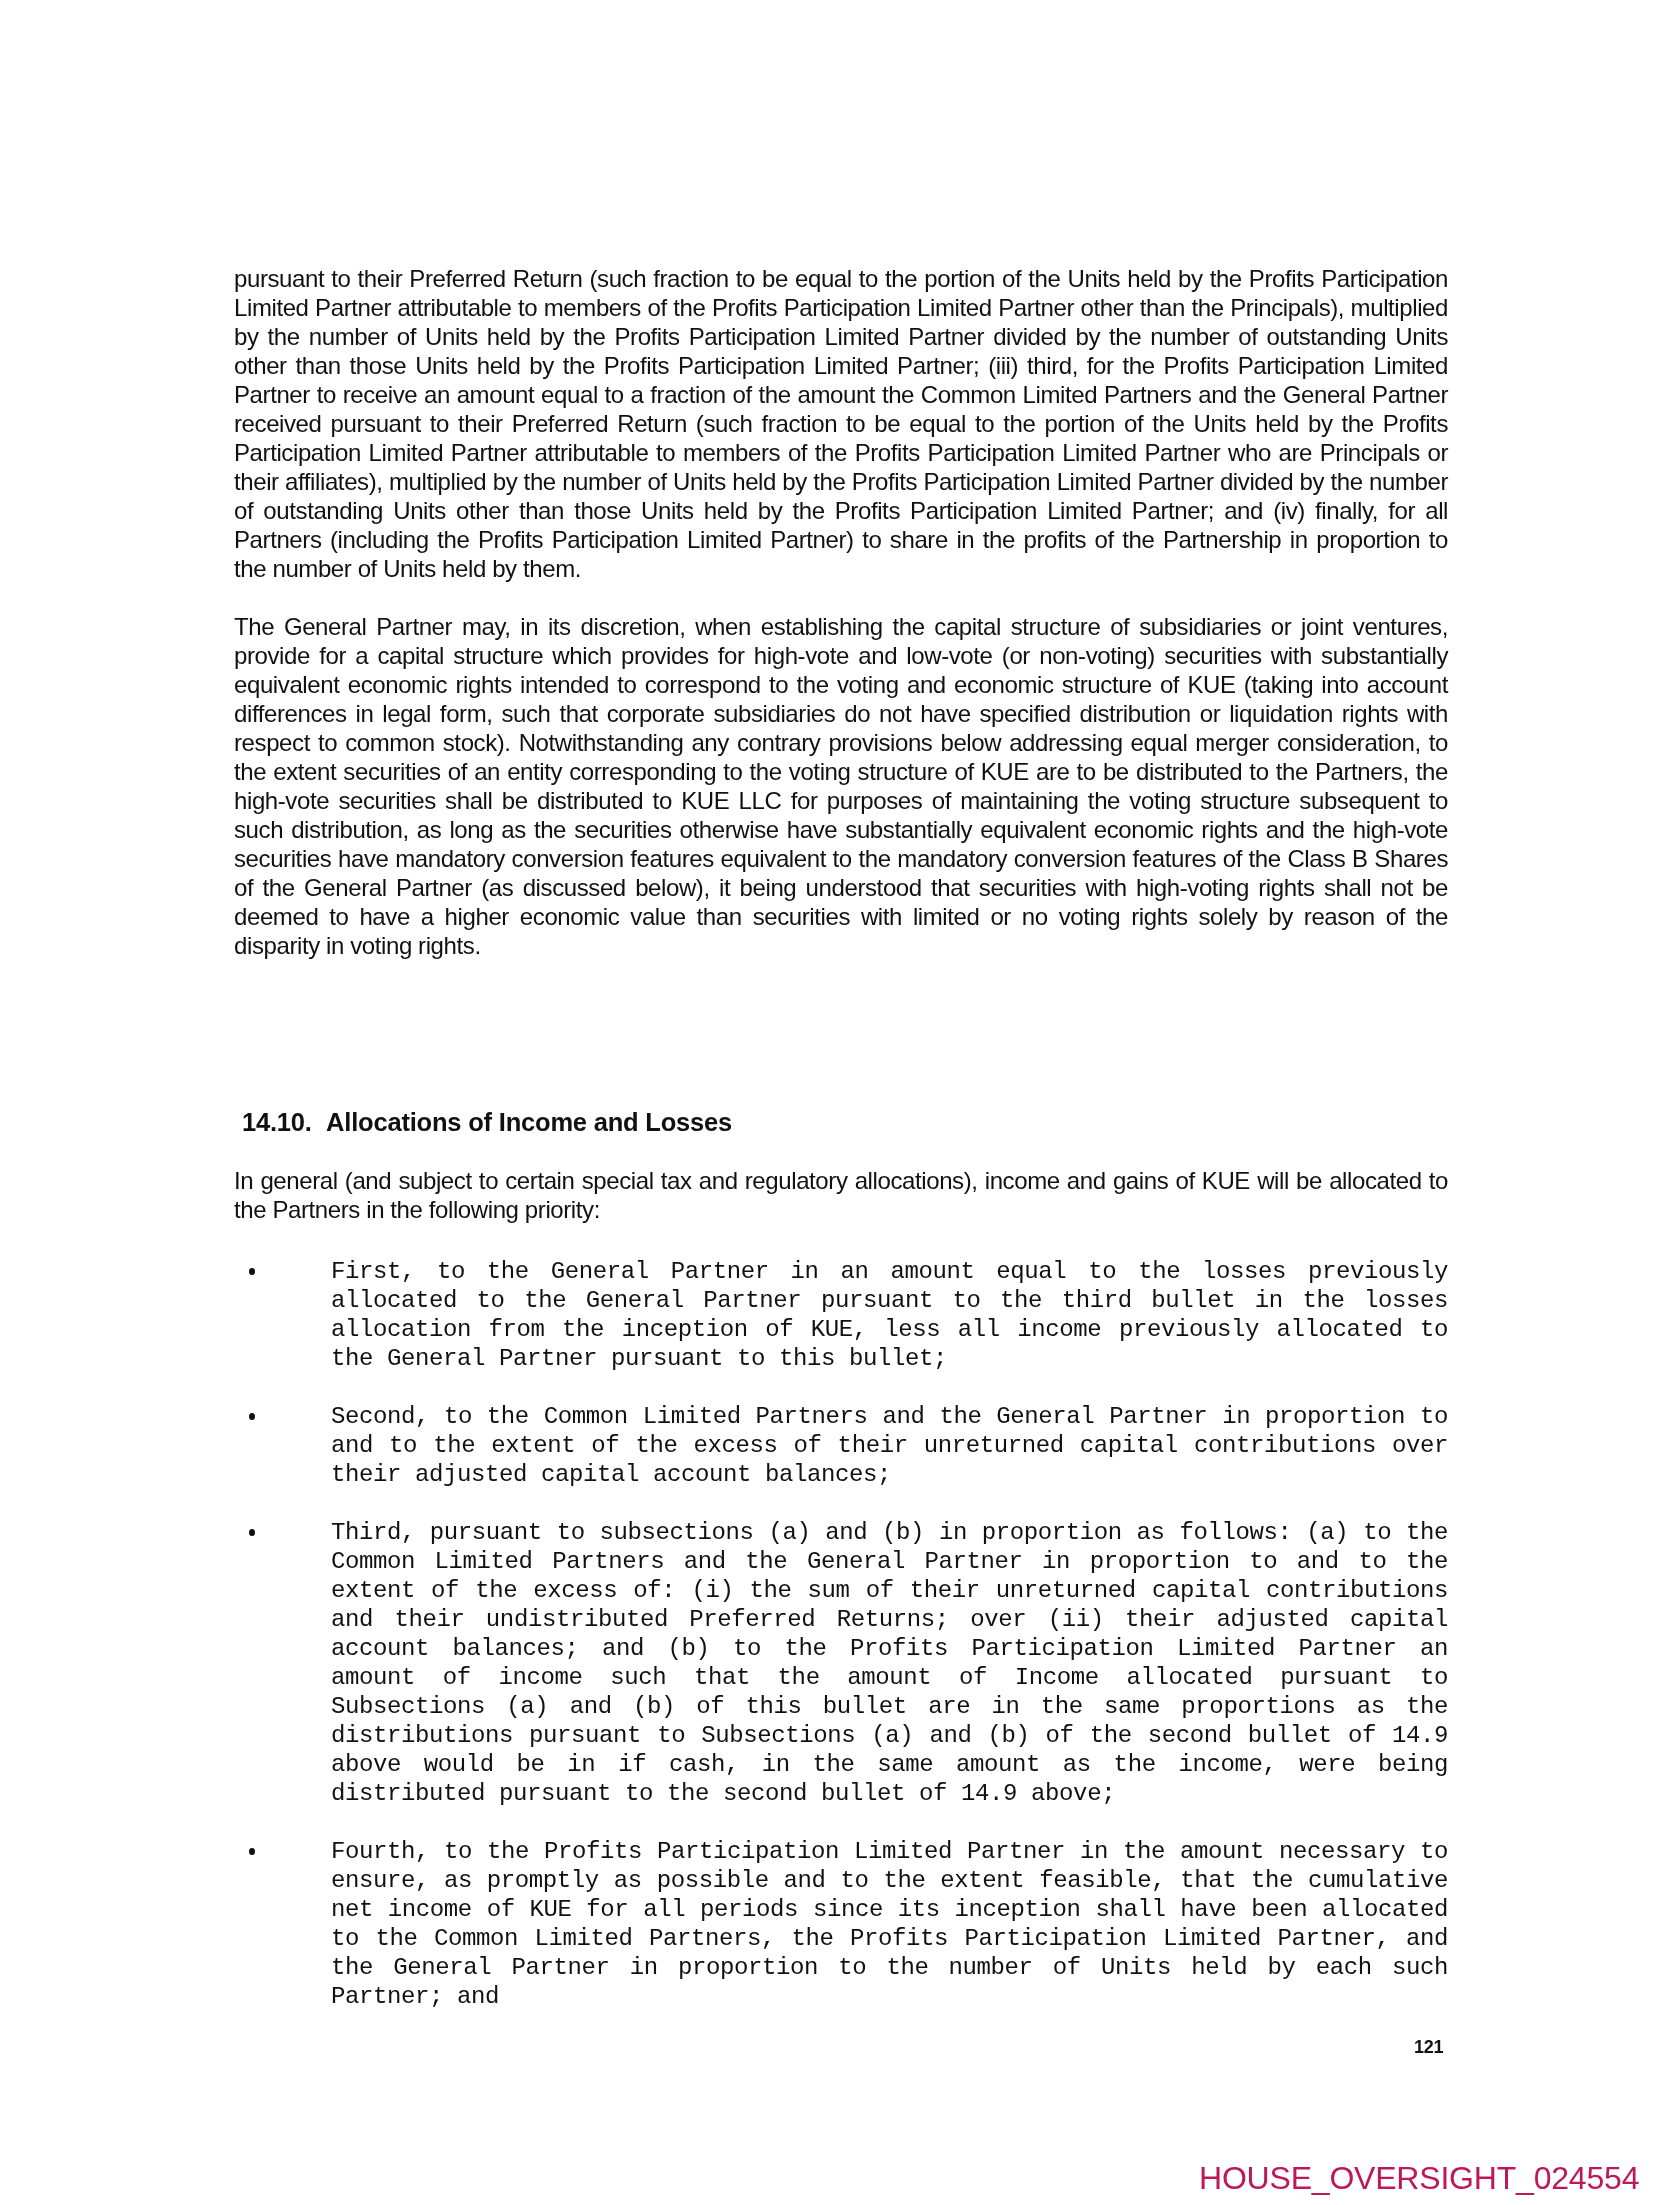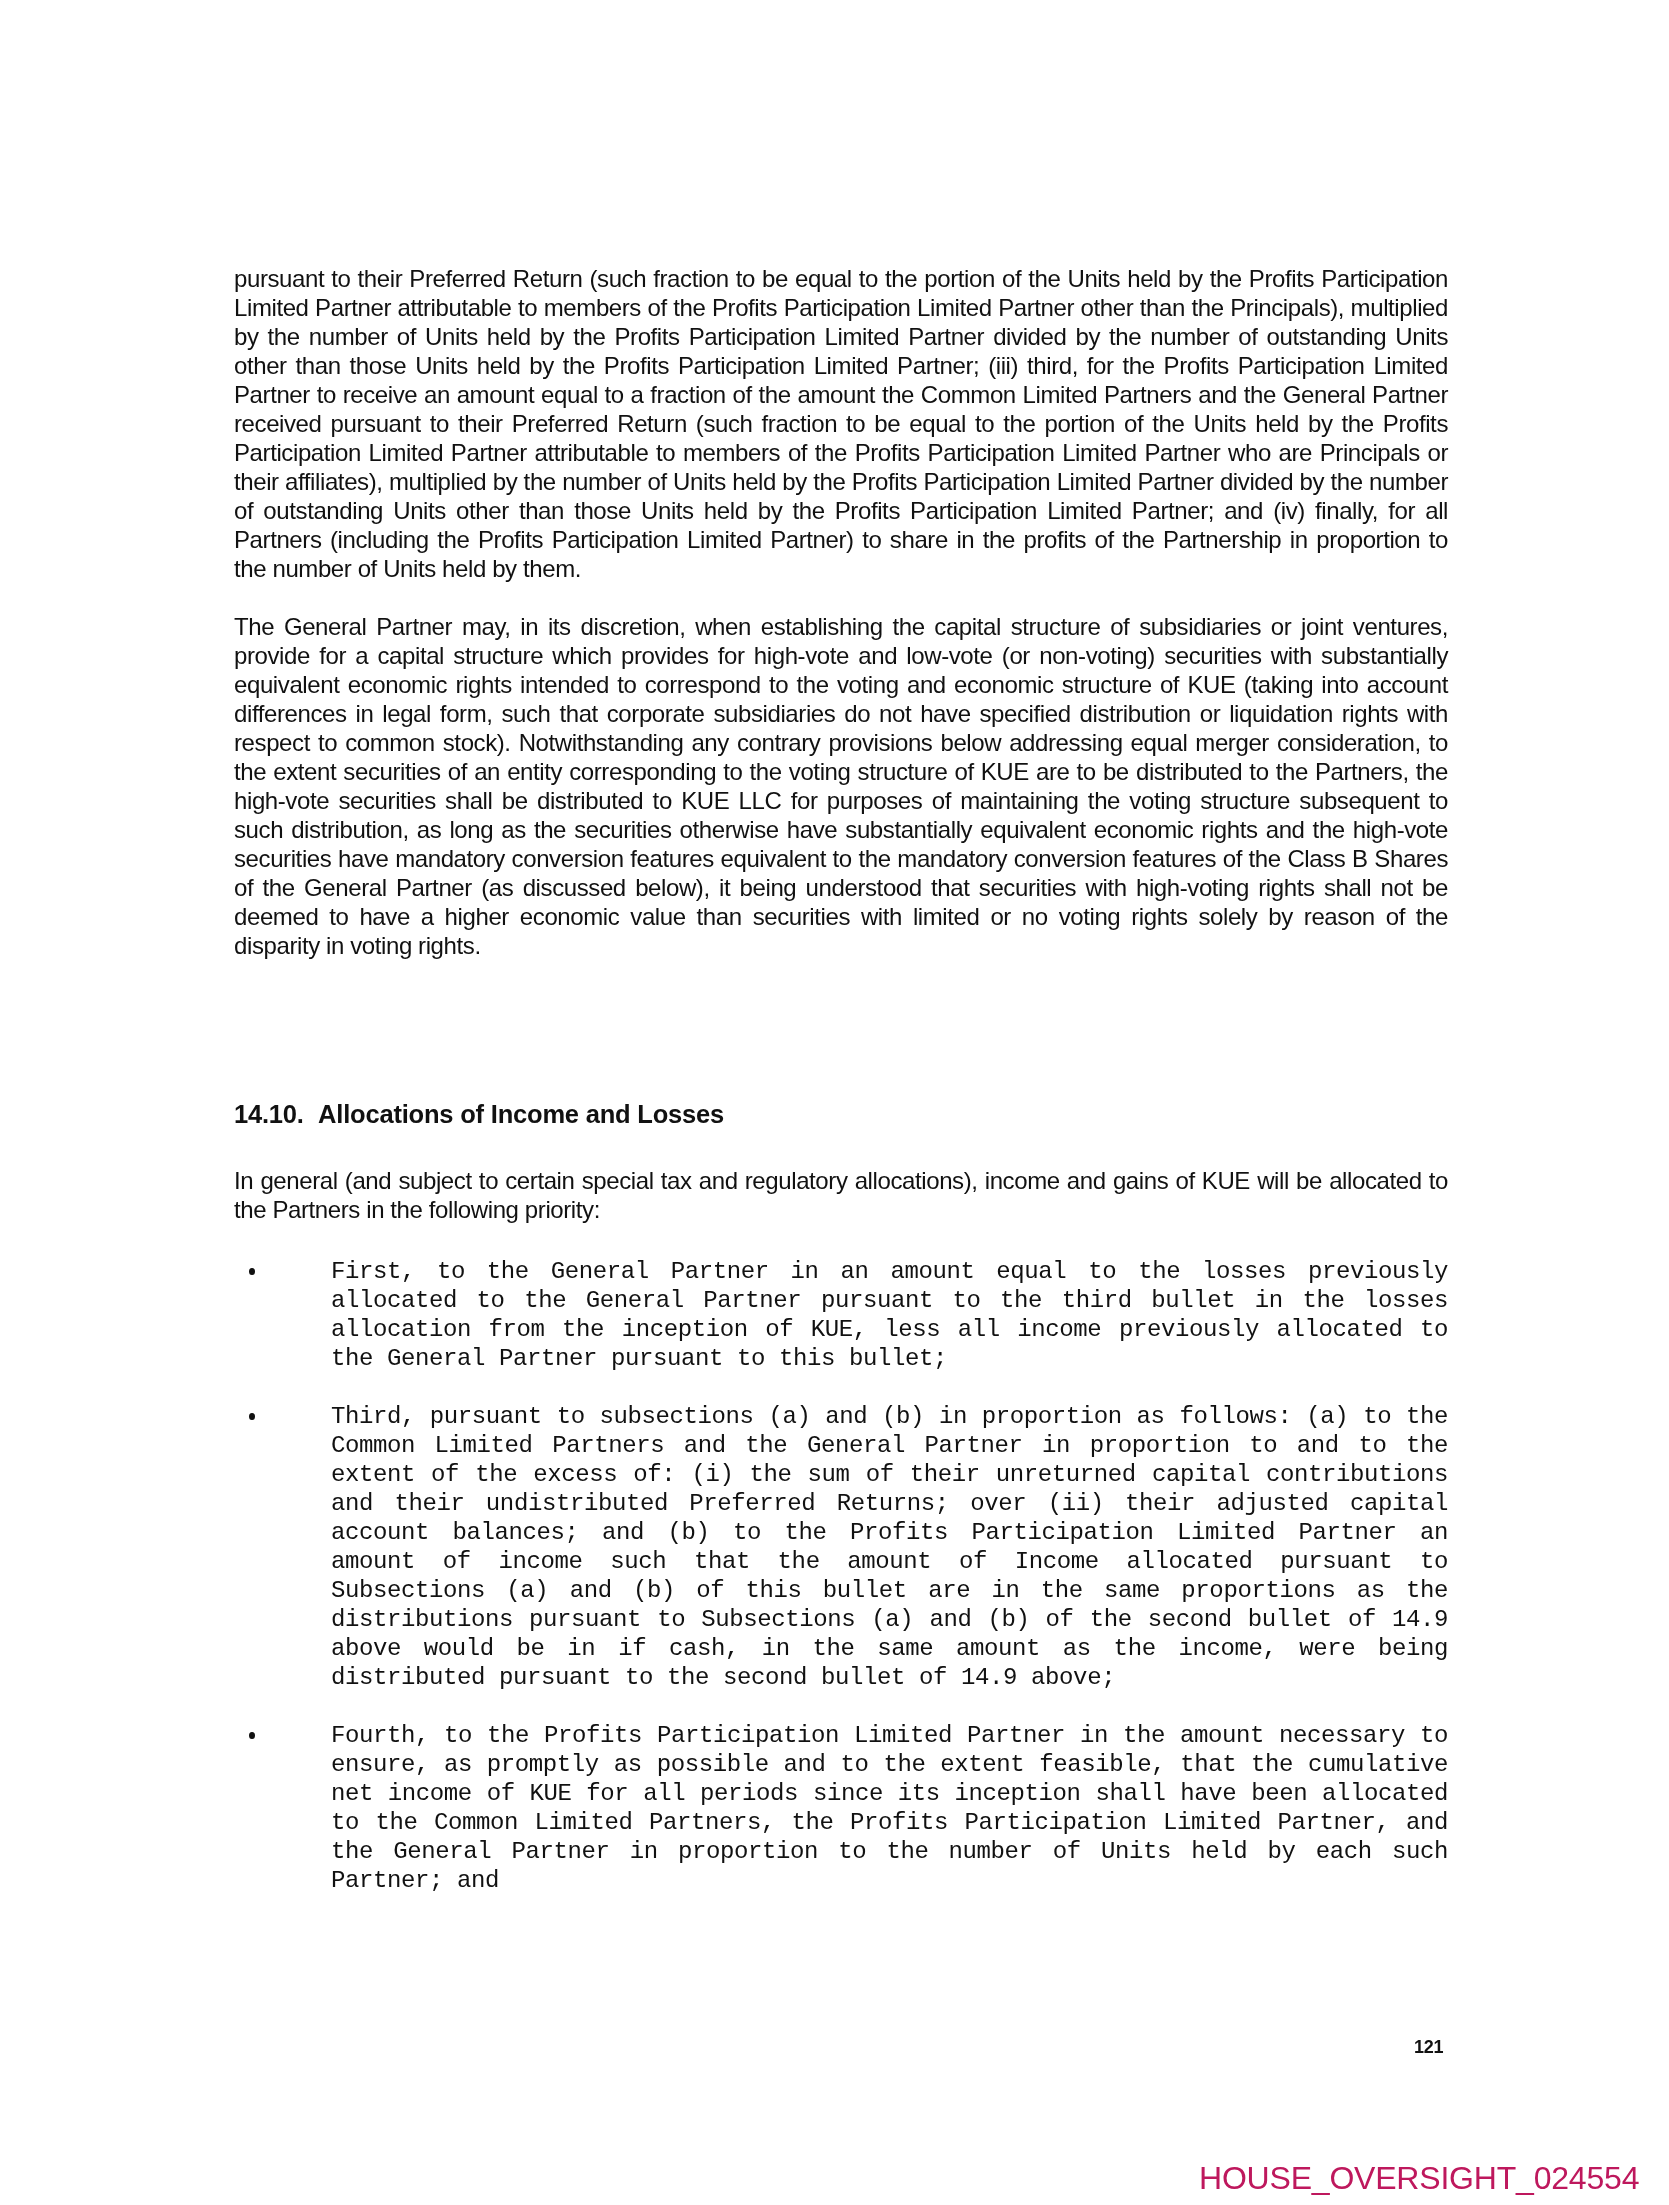--- a/index.html
+++ b/index.html
@@ -24,21 +24,21 @@
     margin: 0;
     letter-spacing: -0.4px;
   }
   .para-2 { margin-top: 29px; }
   .heading {
     position: absolute;
     left: 234px;
     top: 1100px;
     font-size: 25.5px;
     font-weight: bold;
-    margin: 0;
+    margin: 8px;
     letter-spacing: -0.2px;
   }
   .heading .num { margin-right: 14.4px; }
   .intro {
     position: absolute;
     left: 234px;
     top: 1166px;
     width: 1214px;
   }
   .bullets {
@@ -98,20 +98,24 @@
   <p class="para">In general (and subject to certain special tax and regulatory allocations), income and gains of KUE will be allocated to the Partners in the following priority:</p>
 </div>
 
 <ul class="bullets">
   <li class="bullet">
     <span class="dot"></span>
     <p class="para">First, to the General Partner in an amount equal to the losses previously allocated to the General Partner pursuant to the third bullet in the losses allocation from the inception of KUE, less all income previously allocated to the General Partner pursuant to this bullet;</p>
   </li>
   <li class="bullet">
     <span class="dot"></span>
+    <p class="para">Second, to the Common Limited Partners and the General Partner in proportion to and to the extent of the excess of their unreturned capital contributions over their adjusted capital account balances;</p>
+  </li>
+  <li class="bullet">
+    <span class="dot"></span>
     <p class="para">Third, pursuant to subsections (a) and (b) in proportion as follows: (a) to the Common Limited Partners and the General Partner in proportion to and to the extent of the excess of: (i) the sum of their unreturned capital contributions and their undistributed Preferred Returns; over (ii) their adjusted capital account balances; and (b) to the Profits Participation Limited Partner an amount of income such that the amount of Income allocated pursuant to Subsections (a) and (b) of this bullet are in the same proportions as the distributions pursuant to Subsections (a) and (b) of the second bullet of 14.9 above would be in if cash, in the same amount as the income, were being distributed pursuant to the second bullet of 14.9 above;</p>
   </li>
   <li class="bullet">
     <span class="dot"></span>
     <p class="para">Fourth, to the Profits Participation Limited Partner in the amount necessary to ensure, as promptly as possible and to the extent feasible, that the cumulative net income of KUE for all periods since its inception shall have been allocated to the Common Limited Partners, the Profits Participation Limited Partner, and the General Partner in proportion to the number of Units held by each such Partner; and</p>
   </li>
 </ul>
 
 <div class="page-number">121</div>
 <div class="bates">HOUSE_OVERSIGHT_024554</div>

